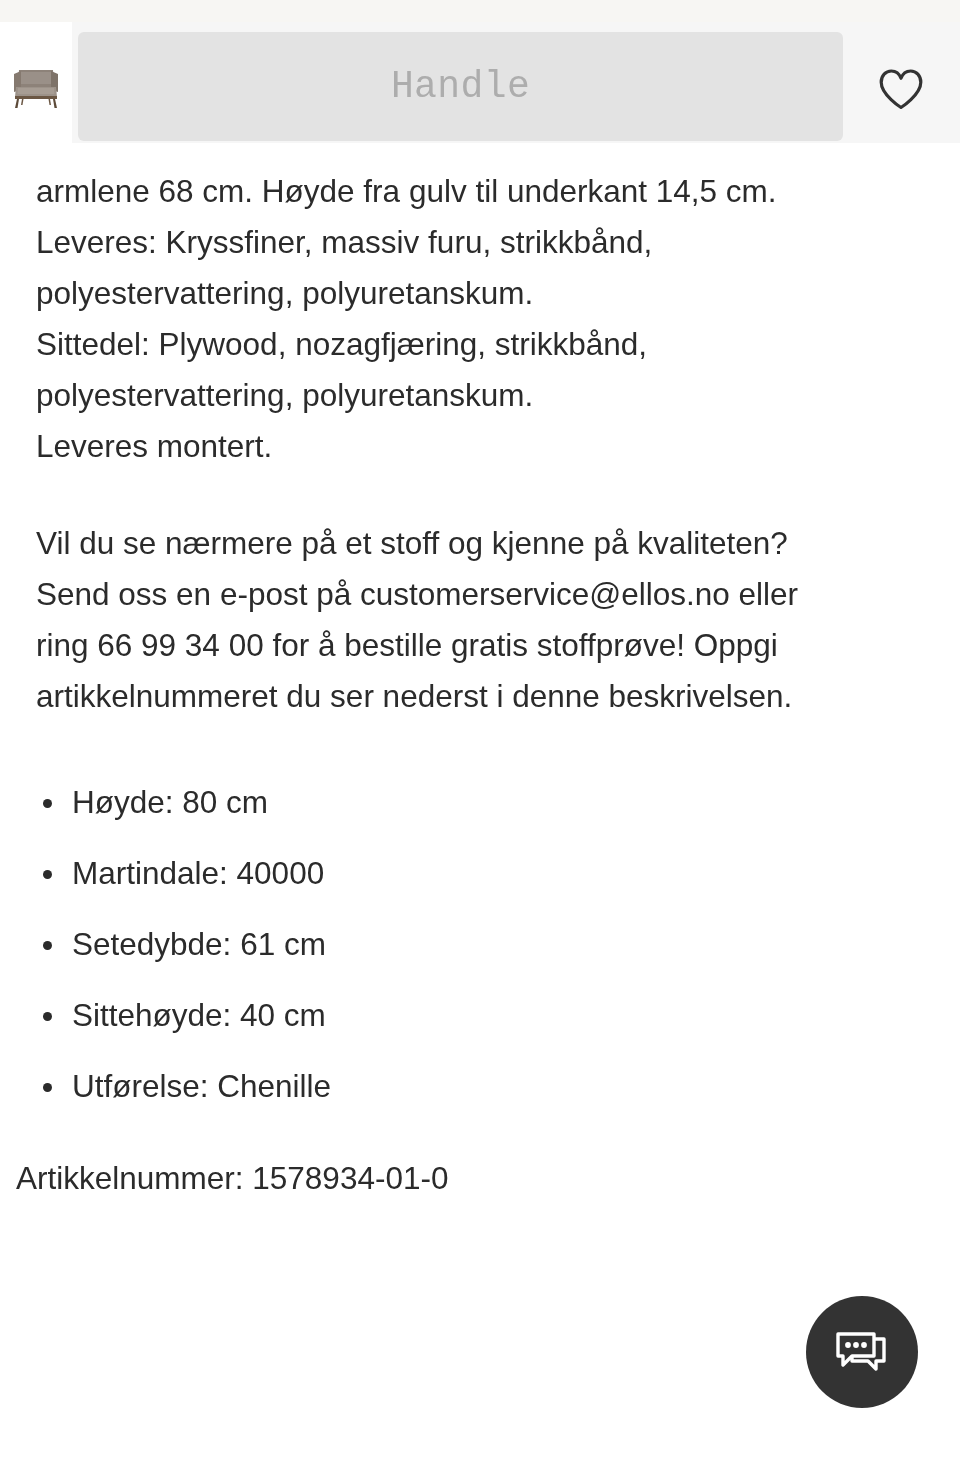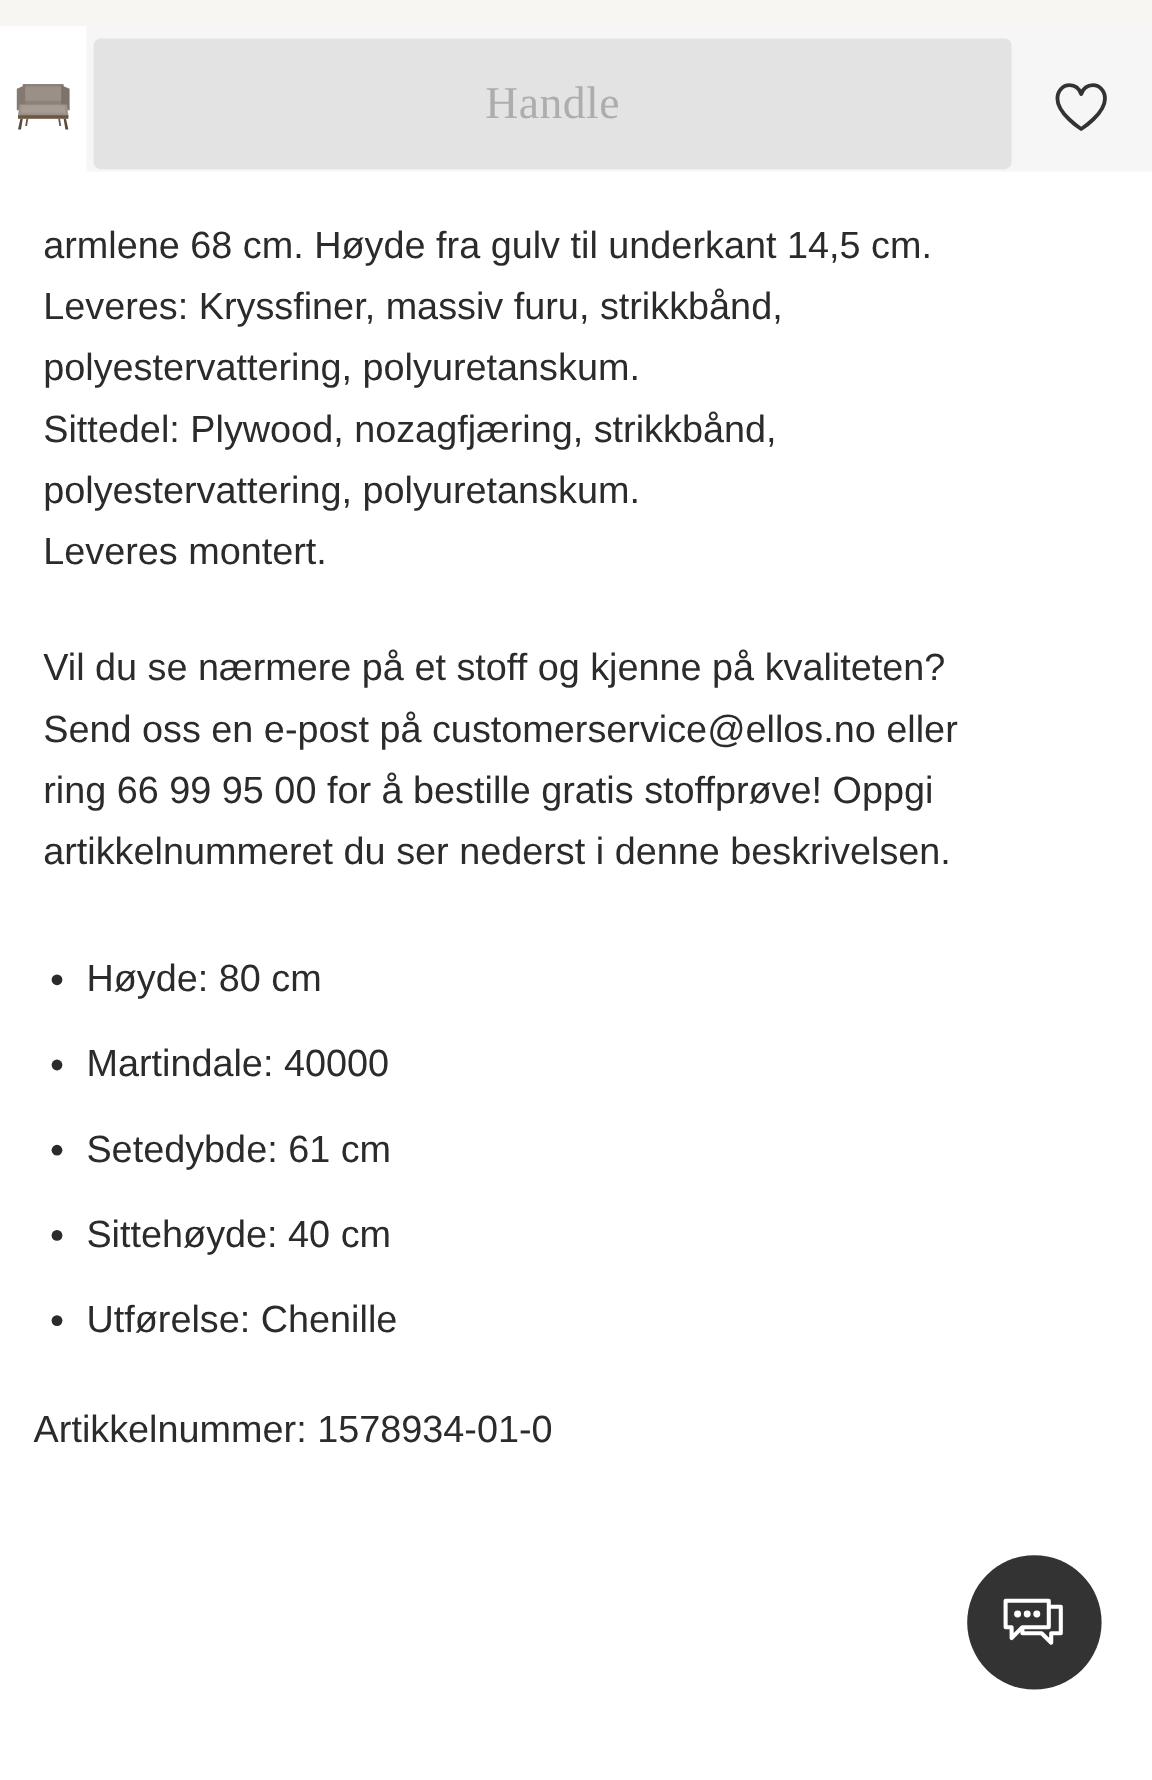--- a/index.html
+++ b/index.html
@@ -48,21 +48,21 @@
   #buy-button {
     position: absolute;
     top: 10px;
     left: 78px;
     width: 765px;
     height: 109px;
     background: #e3e3e3;
     border: none;
     border-radius: 6px;
     color: #adadad;
-    font-family: Liberation Serif, serif;
+    font-family: Liberation Mono, monospace;
     font-size: 38px;
     letter-spacing: 0.4px;
     line-height: 109px;
     text-align: center;
     padding: 0;
     cursor: default;
   }
 
   #fav-button {
     position: absolute;
@@ -75,21 +75,21 @@
     padding: 0;
     display: flex;
     align-items: center;
     justify-content: center;
     cursor: pointer;
   }
 
   
   #content {
     position: absolute;
-    top: 128px;
+    top: 115px;
     left: 0;
     width: 960px;
     padding: 0;
   }
 
   .desc-line {
     margin: 0;
     padding: 0 34px 0 36px;
     font-size: 31.5px;
     line-height: 51px;
@@ -120,21 +120,21 @@
     position: absolute;
     left: 7px;
     top: 17px;
     width: 9px;
     height: 9px;
     border-radius: 50%;
     background: #2b2b2b;
   }
 
   #article-number {
-    margin: 16px;
+    margin: 4px;
     padding: 19px 0 0 12px;
     font-size: 31.5px;
     line-height: 44px;
     color: #2b2b2b;
     white-space: nowrap;
   }
 
   
   #chat-button {
     position: absolute;
@@ -166,21 +166,21 @@
   <p class="desc-line">Leveres: Kryssfiner, massiv furu, strikkbånd,</p>
   <p class="desc-line">polyestervattering, polyuretanskum.</p>
   <p class="desc-line">Sittedel: Plywood, nozagfjæring, strikkbånd,</p>
   <p class="desc-line">polyestervattering, polyuretanskum.</p>
   <p class="desc-line">Leveres montert.</p>
 
   <div class="gap-small"></div>
 
   <p class="desc-line">Vil du se nærmere på et stoff og kjenne på kvaliteten?</p>
   <p class="desc-line">Send oss en e-post på customerservice@ellos.no eller</p>
-  <p class="desc-line">ring 66 99 95 00 for å bestille gratis stoffprøve! Oppgi</p>
+  <p class="desc-line">ring 66 99 34 00 for å bestille gratis stoffprøve! Oppgi</p>
   <p class="desc-line">artikkelnummeret du ser nederst i denne beskrivelsen.</p>
 
   <div class="gap-large"></div>
 
   <ul id="spec-list">
     <li>Høyde: 80 cm</li>
     <li>Martindale: 40000</li>
     <li>Setedybde: 61 cm</li>
     <li>Sittehøyde: 40 cm</li>
     <li>Utførelse: Chenille</li>

